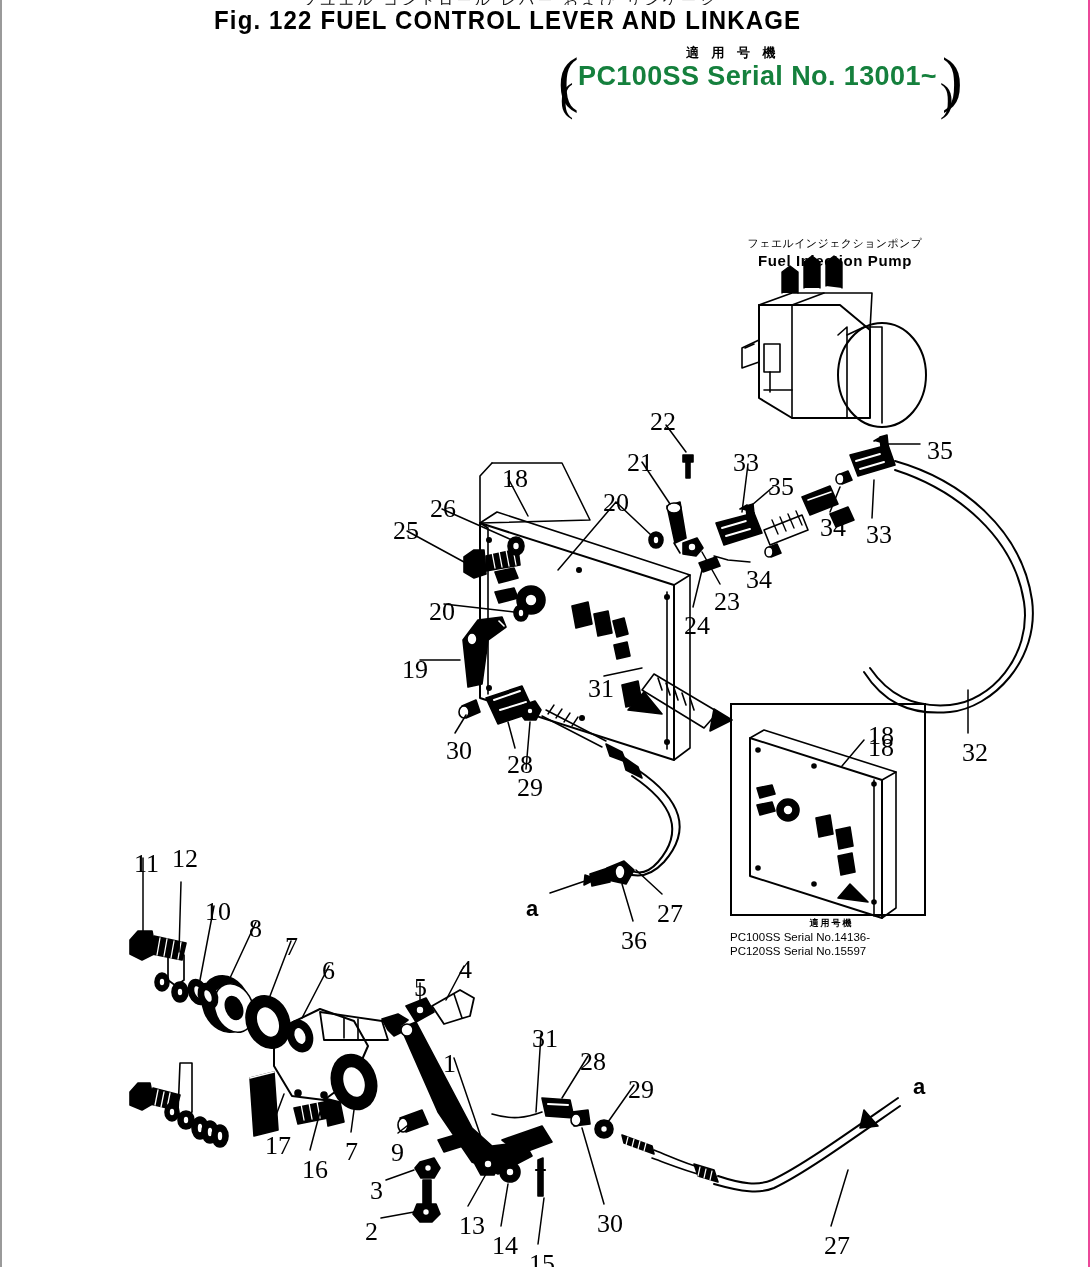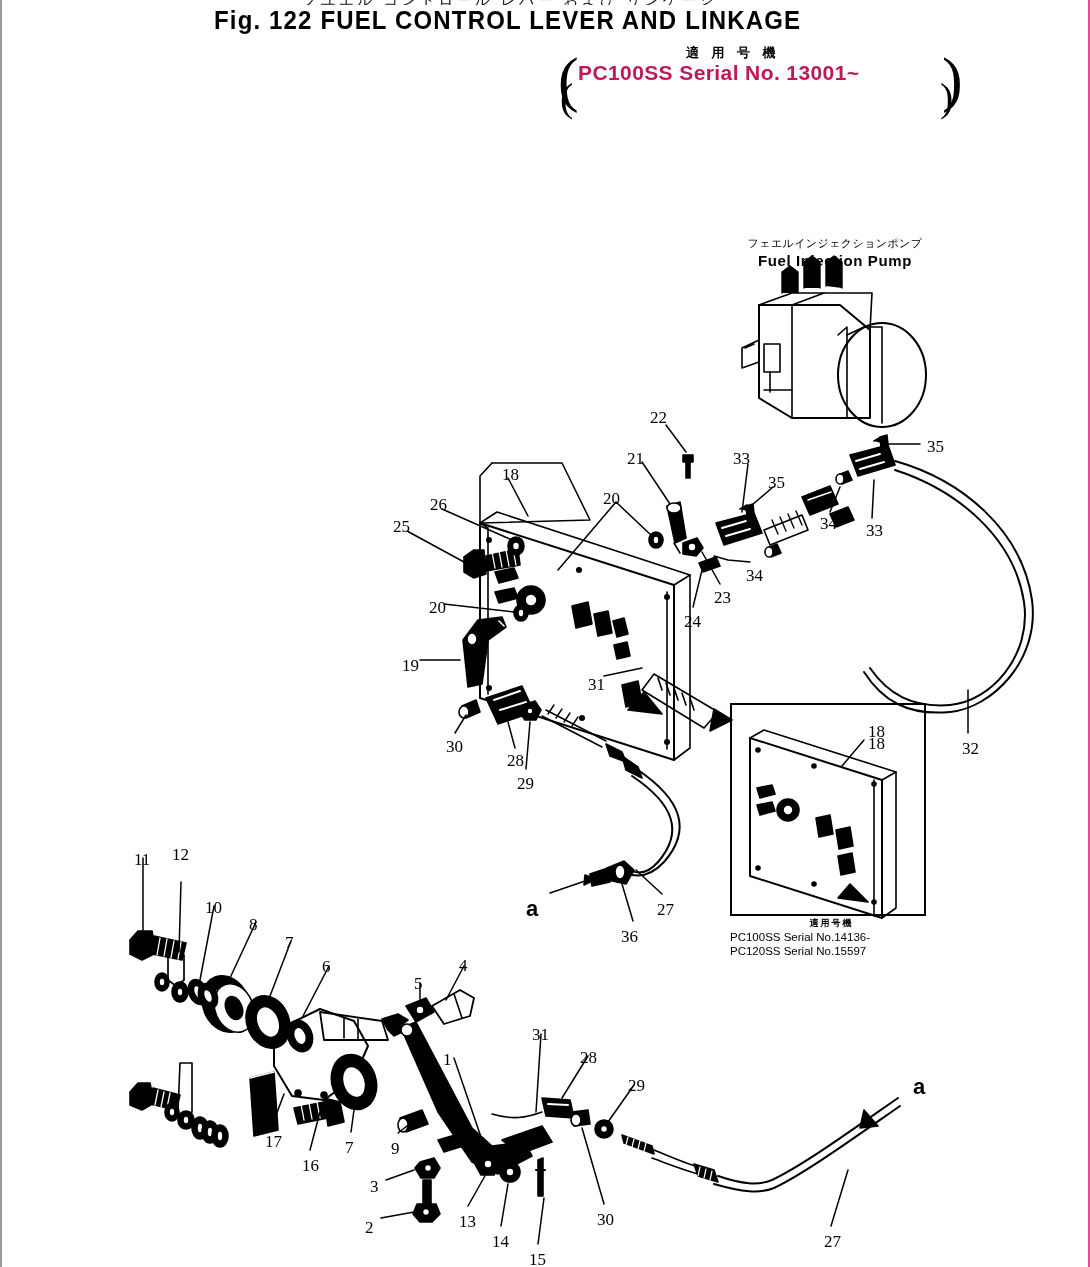--- a/index.html
+++ b/index.html
@@ -68,24 +68,24 @@
     font-family: "DejaVu Sans", sans-serif;
     font-size: 13px;
     letter-spacing: 4px;
     font-weight: bold;
     color: #000;
     white-space: nowrap;
   }
   .serial-line {
     position: absolute;
     font-family: "Liberation Sans", sans-serif;
-    font-size: 21px;
+    font-size: 27px;
     font-weight: bold;
     letter-spacing: 0.4px;
-    color: #be185d;
+    color: #15803d;
     white-space: nowrap;
   }
   #serial-l1 { left: 20px; top: 17px; }
   #serial-l2 { left: 18px; top: 47px; }
   .paren {
     position: absolute;
     font-family: "Liberation Serif", serif;
     font-size: 62px;
     color: #000;
     line-height: 1;
@@ -152,21 +152,21 @@
     white-space: nowrap;
     text-align: left;
     padding-left: 6px;
     line-height: 1.25;
   }
 
   
   .callout {
     position: absolute;
     font-family: "Liberation Serif", serif;
-    font-size: 17px;
+    font-size: 26px;
     color: #000;
     line-height: 1;
     white-space: nowrap;
     user-select: none;
   }
   .callout.ref {
     font-family: "Liberation Sans", sans-serif;
     font-weight: bold;
     font-size: 22px;
   }

